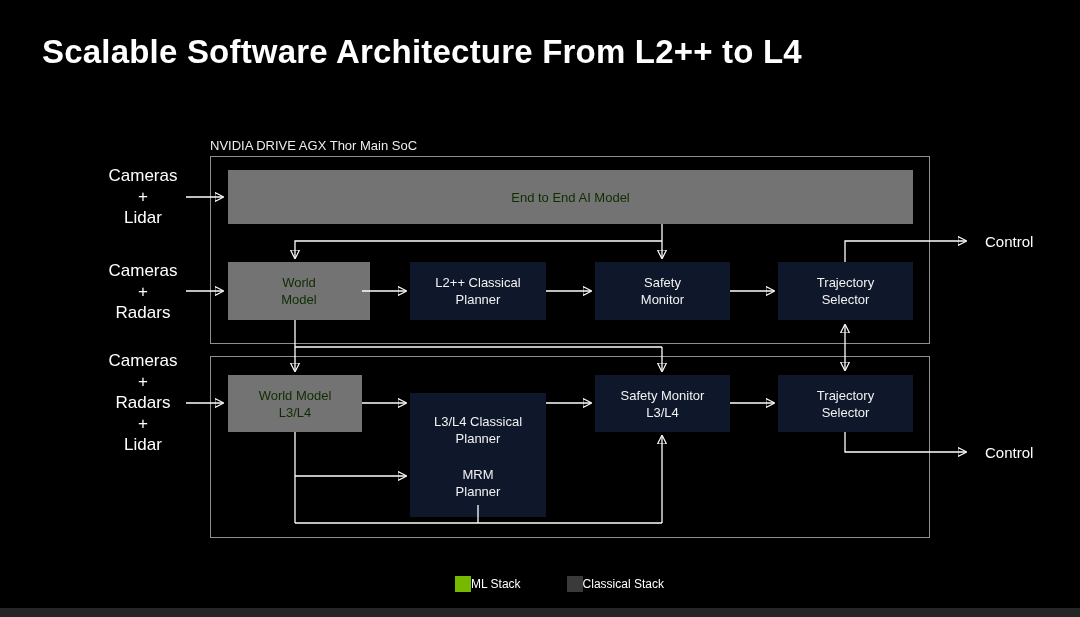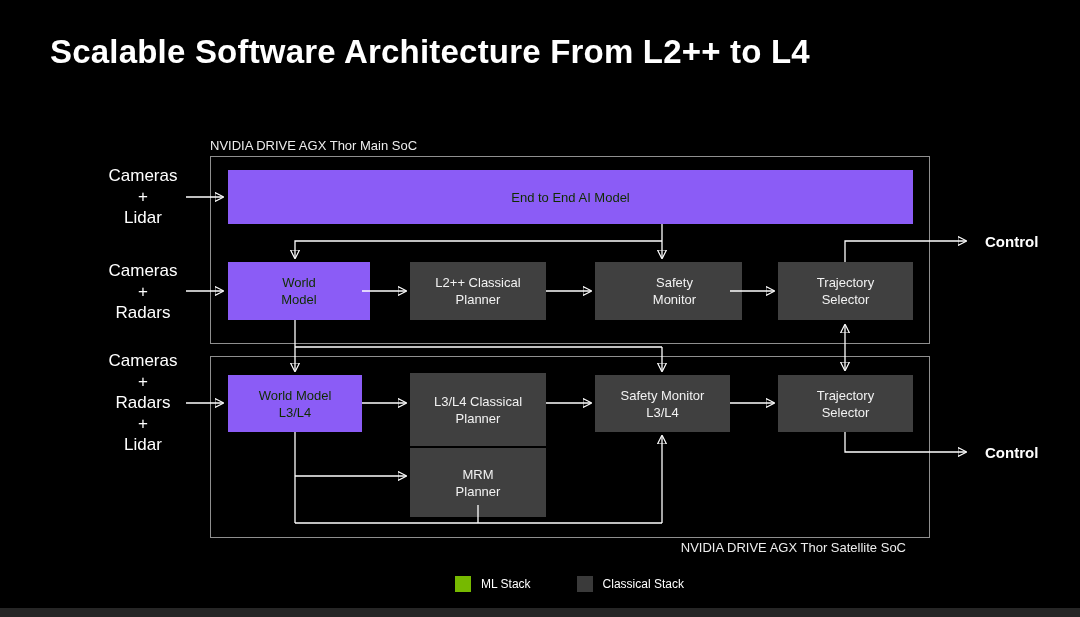--- a/index.html
+++ b/index.html
@@ -5,78 +5,77 @@
   html, body { margin: 0; padding: 0; background: #000; }
   .stage {
     position: relative;
     width: 1080px;
     height: 617px;
     background: #000;
     overflow: hidden;
     font-family: "Liberation Sans", "DejaVu Sans", sans-serif;
   }
   .title {
-    position: absolute; left: 50px; top: 33px;
+    position: absolute; left: 42px; top: 33px;
     font-size: 33px; font-weight: 700; color: #ffffff; letter-spacing: 0.2px;
   }
   .subtitle {
     position: absolute; left: 40px; top: 79px;
     font-size: 19px; font-weight: 400; color: #a3a3a3;
   }
   .soc { position: absolute; border: 1px solid #8f8f8f; background: transparent; }
   .main-soc { left: 210px; top: 156px; width: 718px; height: 186px; }
   .satellite-soc { left: 210px; top: 356px; width: 718px; height: 180px; }
   .soc-label { position: absolute; font-size: 13px; color: #ededed; }
   .main-soc-label { left: 210px; top: 138px; width: 700px; text-align: left; }
   .satellite-soc-label { left: 210px; top: 540px; width: 696px; text-align: right; }
   .box {
     position: absolute; display: flex; align-items: center; justify-content: center;
     text-align: center; font-size: 13px; line-height: 17px; white-space: pre-line;
   }
-  .box.green { background: #8b5cf6; color: #0f2d00; }
-  .box.dark  { background: #404040; color: #f2f2f2; }
+  .box.green { background: #737373; color: #0f2d00; }
+  .box.dark  { background: #0f172a; color: #f2f2f2; }
   .b-e2e  { left: 228px; top: 170px; width: 685px; height: 54px; }
   .b-wm   { left: 228px; top: 262px; width: 142px; height: 58px; }
   .b-l2p  { left: 410px; top: 262px; width: 136px; height: 58px; }
-  .b-sm   { left: 595px; top: 262px; width: 135px; height: 58px; padding-left: 12px; }
+  .b-sm   { left: 595px; top: 262px; width: 135px; height: 58px; }
   .b-ts   { left: 778px; top: 262px; width: 135px; height: 58px; }
   .b-wm2  { left: 228px; top: 375px; width: 134px; height: 57px; }
-  .b-l34p { left: 410px; top: 373px; width: 136px; height: 73px; }
+  .b-l34p { left: 410px; top: 393px; width: 136px; height: 73px; }
   .b-sm2  { left: 595px; top: 375px; width: 135px; height: 57px; }
   .b-ts2  { left: 778px; top: 375px; width: 135px; height: 57px; }
   .b-mrm  { left: 410px; top: 448px; width: 136px; height: 69px; }
   .input-label {
     position: absolute; left: 98px; width: 90px; text-align: center;
     color: #ffffff; font-size: 17px; line-height: 21px; white-space: pre-line;
   }
   .in-1 { top: 165px; }
   .in-2 { top: 260px; }
   .in-3 { top: 350px; }
-  .control-label { position: absolute; left: 985px; color: #ffffff; font-size: 15px; font-weight: bold; }
+  .control-label { position: absolute; left: 985px; color: #ffffff; font-size: 15px; }
   .ctl-1 { top: 233px; }
   .ctl-2 { top: 444px; }
   .legend { position: absolute; left: 455px; top: 576px; display: flex; gap: 46px; align-items: center; }
-  .legend-item { display: flex; gap: 10px; align-items: center; color: #ffffff; font-size: 12px; }
+  .legend-item { display: flex; align-items: center; color: #ffffff; font-size: 12px; }
   .swatch { width: 16px; height: 16px; }
   .overlay { position: absolute; left: 0; top: 0; width: 1080px; height: 617px; pointer-events: none; }
   .overlay path { stroke: #ffffff; stroke-width: 1.3; fill: none; }
   .bottom-bar { position: absolute; left: 0; bottom: 0; width: 100%; height: 9px; background: #262626; }
 </style>
 </head>
 <body>
 
 <div class="stage">
 
   <div class="title">Scalable Software Architecture From L2++ to L4</div>
 
   <div class="soc main-soc"></div>
   <div class="soc-label main-soc-label">NVIDIA DRIVE AGX Thor Main SoC</div>
 
   <div class="soc satellite-soc"></div>
-  <div class="soc-label satellite-soc-label">NVIDIA DRIVE AGX Thor Satellite SoC</div>
 
   <div class="input-label in-1">Cameras
 +
 Lidar</div>
   <div class="input-label in-2">Cameras
 +
 Radars</div>
   <div class="input-label in-3">Cameras
 +
 Radars

